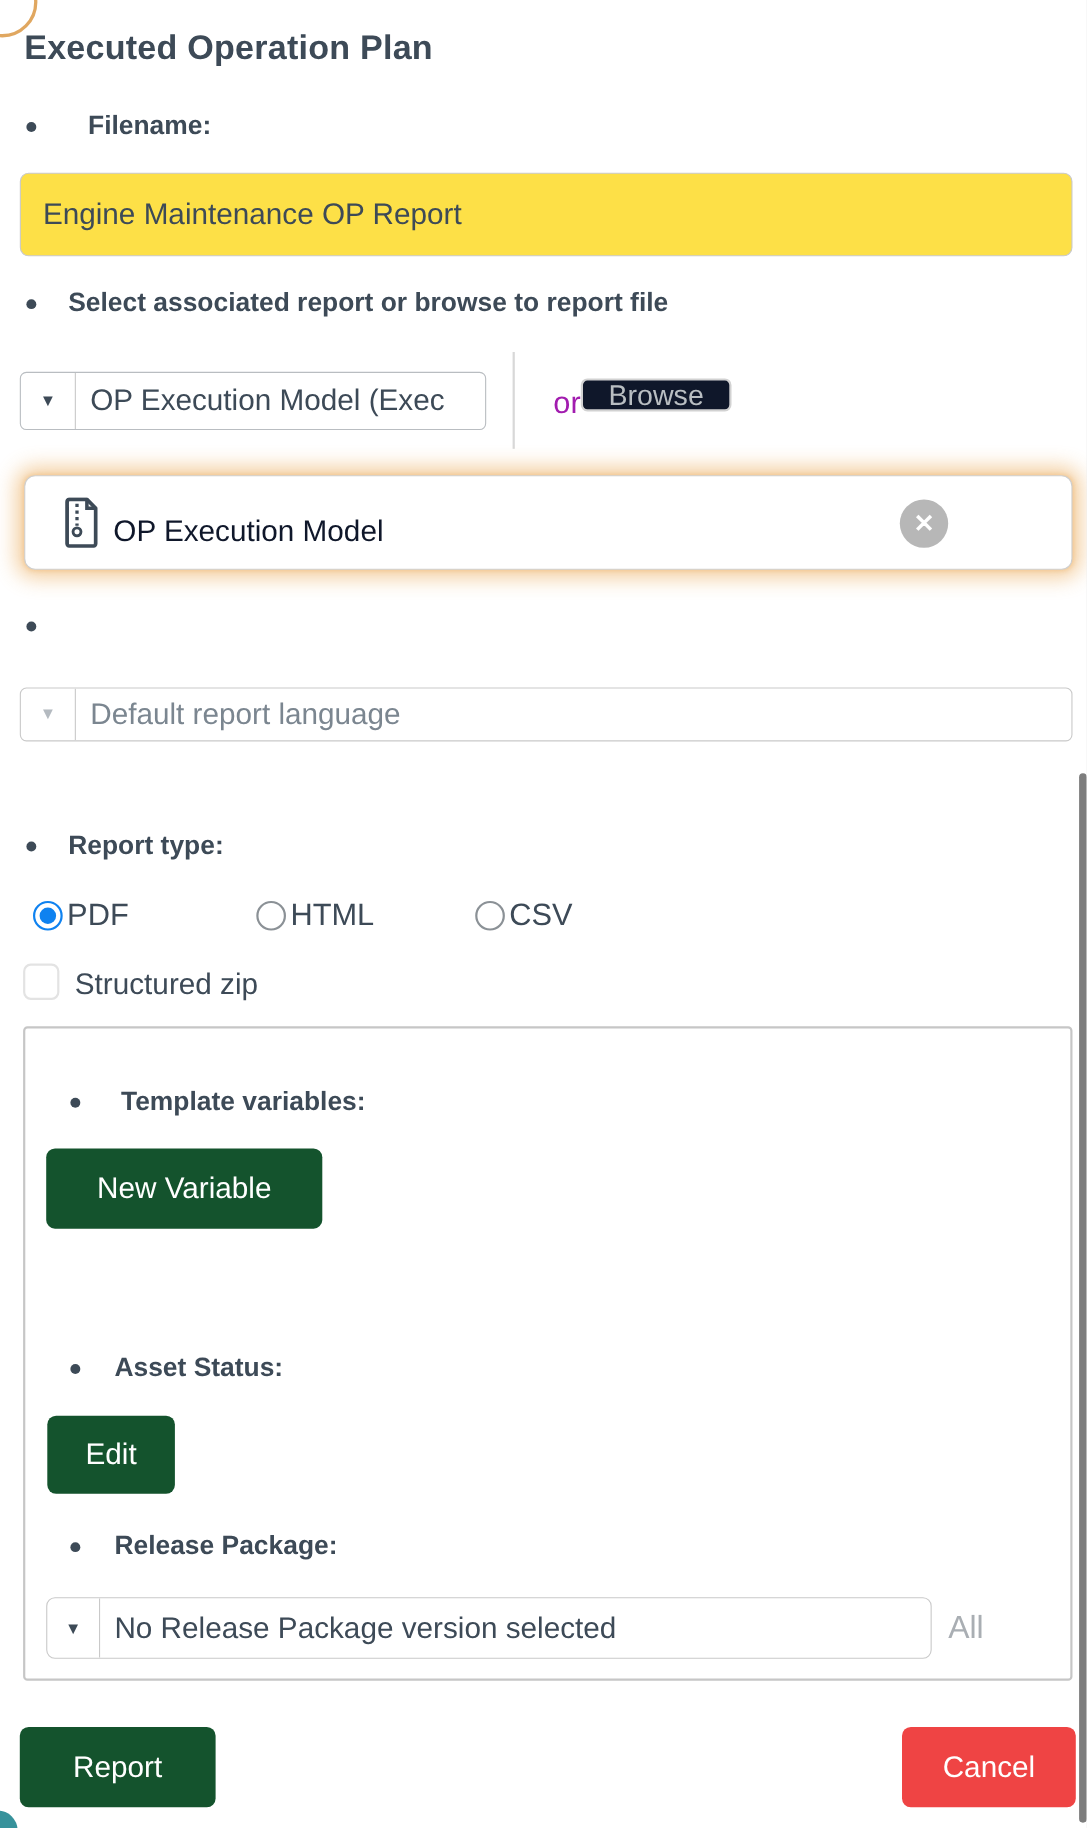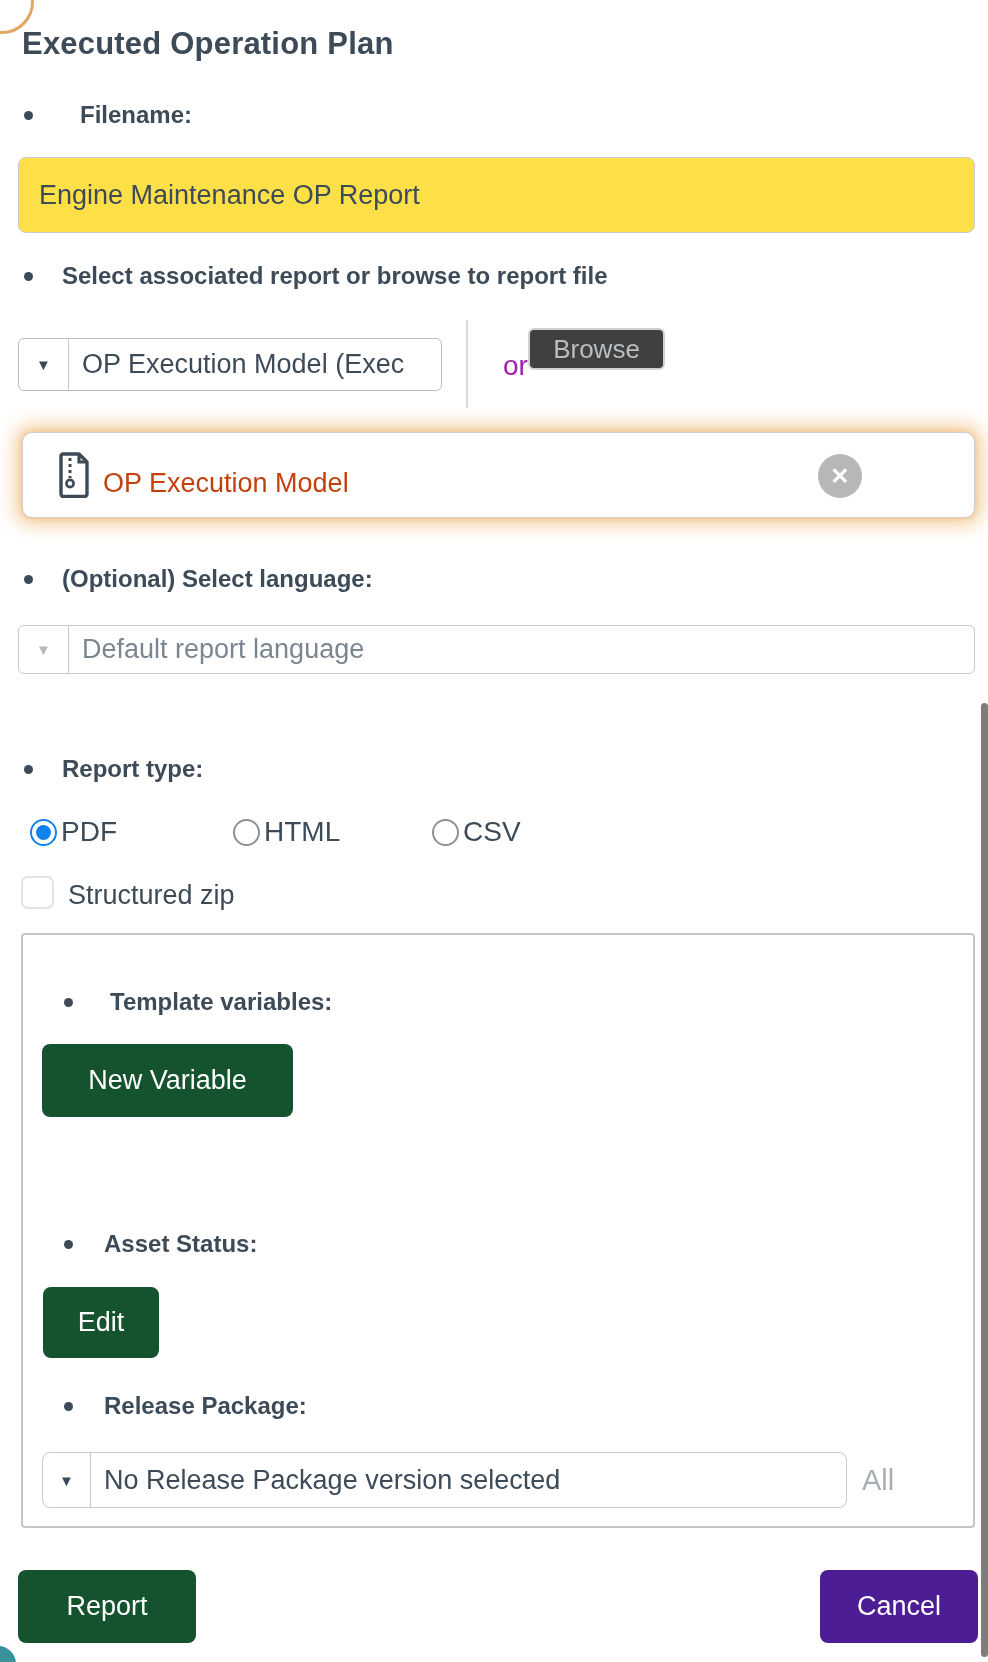--- a/index.html
+++ b/index.html
@@ -50,34 +50,34 @@
   .caret-glyph.light { color:#b4bac0; }
   .combo .combo-text {
     display:flex; align-items:center; padding-left:13px;
     font-size:27px; white-space:nowrap; overflow:hidden; flex:1 1 auto;
   }
 
   .report-combo { left:18px; top:338px; width:424px; height:53px; }
   .vert-divider { left:466px; top:320px; width:2px; height:88px; background:#d8d8d8; }
   .or-text { left:503px; top:350px; font-size:28px; color:#a21caf; }
   .browse-btn {
-    left:528px; top:328px; width:137px; height:42px;
-    border:2px solid #d2d2d2; border-radius:6px; background:#404040;
+    left:528px; top:344px; width:137px; height:30px;
+    border:2px solid #d2d2d2; border-radius:6px; background:#0f172a;
     display:flex; align-items:center; justify-content:center;
     font-size:26px; color:#b9bec2; cursor:pointer;
   }
 
   .file-card {
     left:22px; top:432px; width:953px; height:86px;
     background:#fff; border:1px solid #cfcfcf; border-radius:10px;
     box-shadow:0 0 18px 7px rgba(231,148,44,.45), 0 0 4px 1px rgba(231,148,44,.25);
     display:flex; align-items:center;
   }
   .file-card .zip-ic { margin-left:36px; flex:0 0 auto; display:flex; }
-  .file-card .file-name { margin-left:14px; font-size:27px; color:#c2410c;margin-top:16px; }
+  .file-card .file-name { margin-left:14px; font-size:27px; color:#0f172a;margin-top:16px; }
   .close-btn {
     position:absolute; right:112px; top:21px; width:44px; height:44px;
     border-radius:50%; background:#b7b7b7; color:#fff;
     display:flex; align-items:center; justify-content:center;
     font-size:23px; font-weight:700; cursor:pointer;
   }
 
   .lang-combo { left:18px; top:625px; width:957px; height:49px; border-color:#c9c9c9; }
   .placeholder-text { color:#7b8690 !important; }
 
@@ -99,21 +99,21 @@
   .options-panel {
     left:21px; top:933px; width:954px; height:595px;
     border:2px solid #c6c6c6; border-radius:4px; background:#fff;
   }
 
   .btn {
     display:flex; align-items:center; justify-content:center;
     border-radius:8px; color:#fff; font-size:27px; cursor:pointer; border:none;
   }
   .btn.orange { background:#14532d; }
-  .btn.dark { background:#4c1d95; }
+  .btn.dark { background:#ef4444; }
 
   .rel-combo { left:42px; top:1452px; width:805px; height:56px; border-radius:8px; border-color:#c9c9c9; }
   .rel-combo .caret-cell { width:48px; }
   .all-label { left:862px; top:1464px; font-size:29px; color:#a9aeb3; }
 
   .scrollbar-thumb {
     position:absolute; right:0; top:703px; width:7px; height:954px;
     background:#7d7d7d; border-radius:4px;
   }
 </style>
@@ -158,21 +158,20 @@
         <line x1="11" y1="6" x2="11" y2="26" stroke="#3d4a57" stroke-width="3" stroke-dasharray="3 3"></line>
         <circle cx="11" cy="31.5" r="3.6" fill="none" stroke="#3d4a57" stroke-width="2.6"></circle>
       </svg>
     </span>
     <span class="file-name">OP Execution Model</span>
     <span class="close-btn">✕</span>
   </div>
 
   <div class="abs bullet-row" style="left:24px; top:565px; gap:29px;">
     <span class="bullet-dot"></span>
-    <span class="bullet-label">(Optional) Select language:</span>
   </div>
   <div class="abs combo lang-combo">
     <div class="caret-cell">
       <span class="caret-glyph light">▼</span>
     </div>
     <div class="combo-text placeholder-text">Default report language</div>
   </div>
 
   <div class="abs bullet-row" style="left:24px; top:755px; gap:29px;">
     <span class="bullet-dot"></span>

